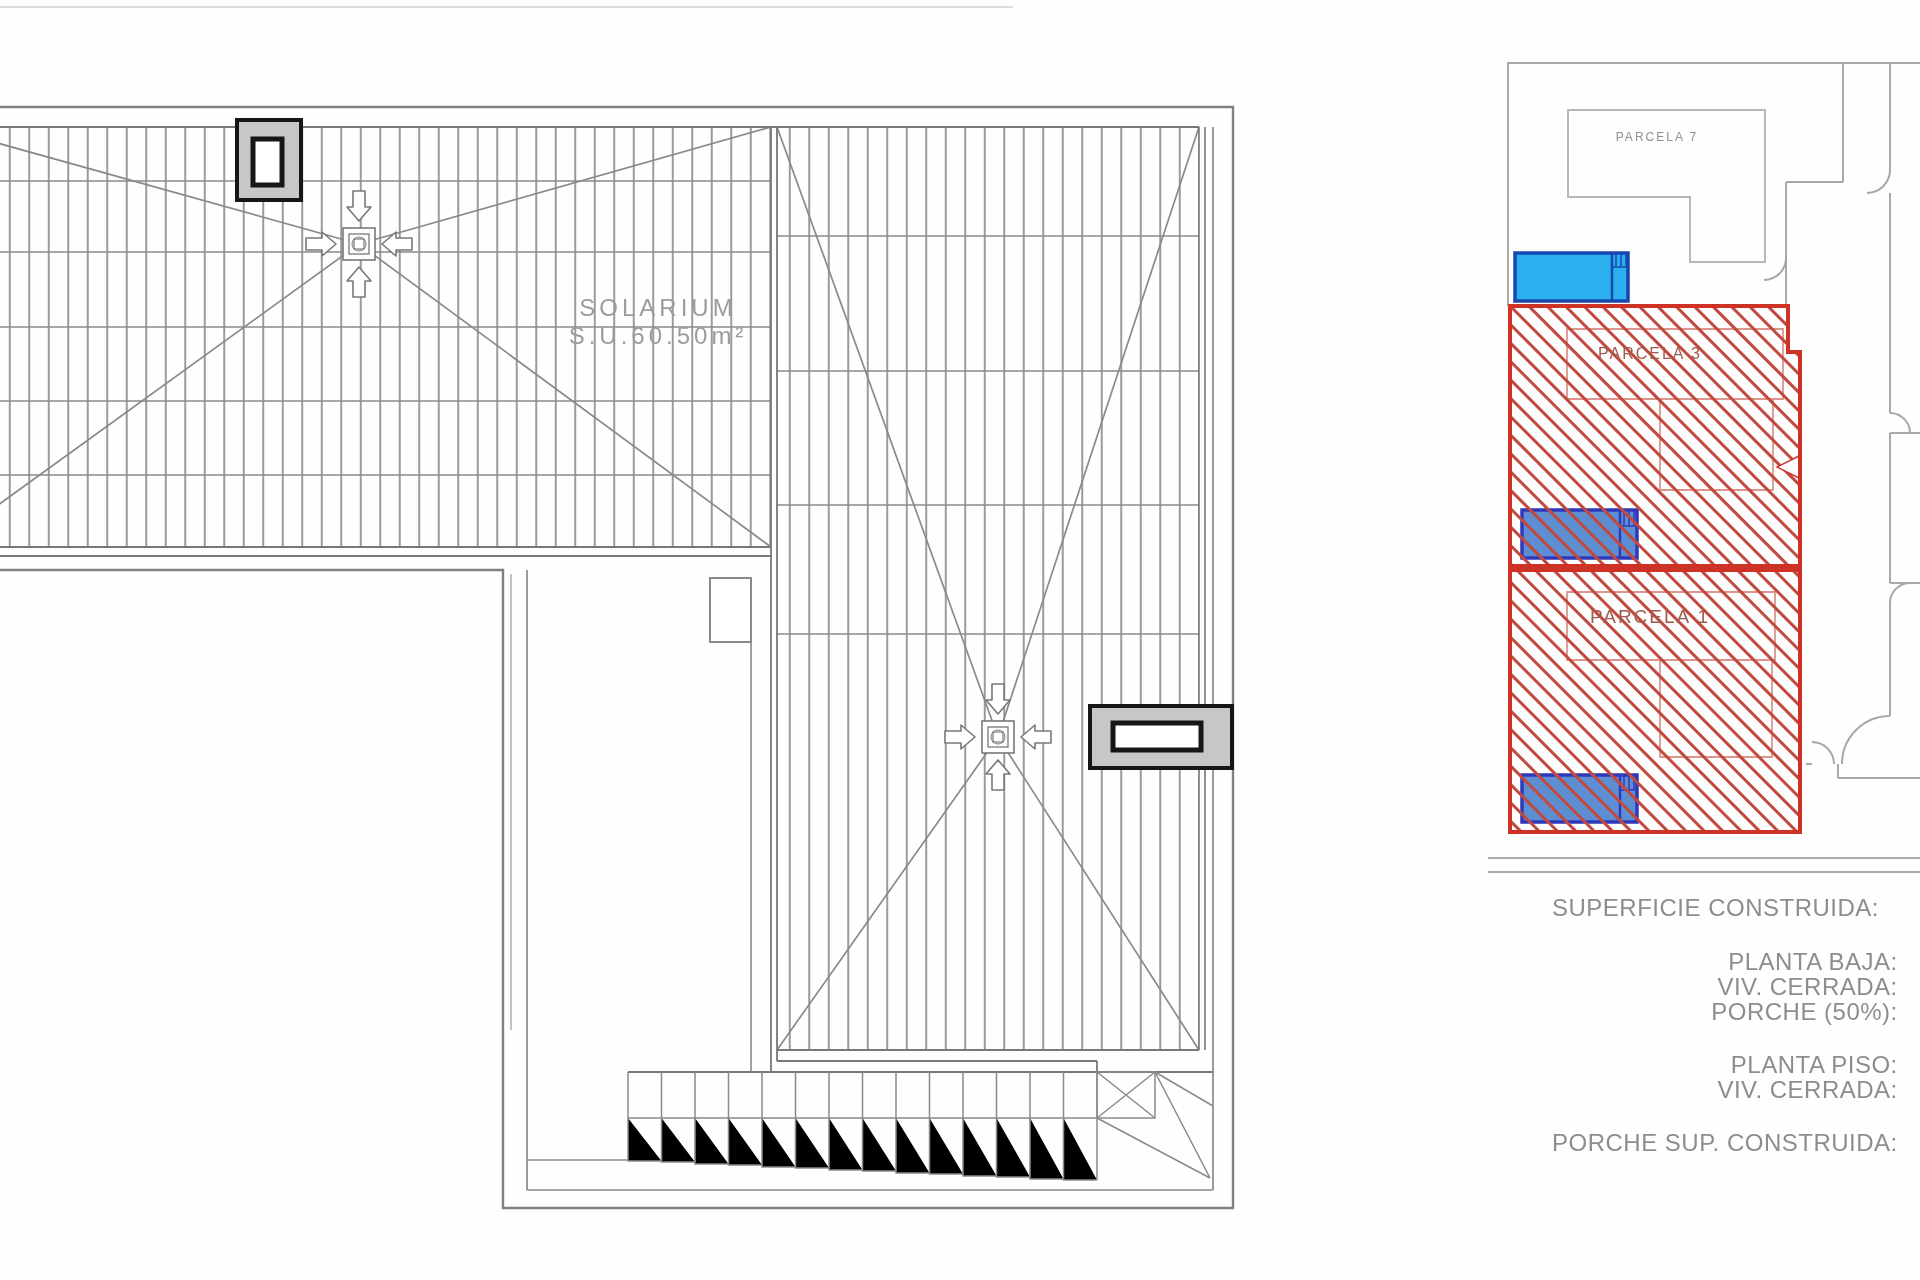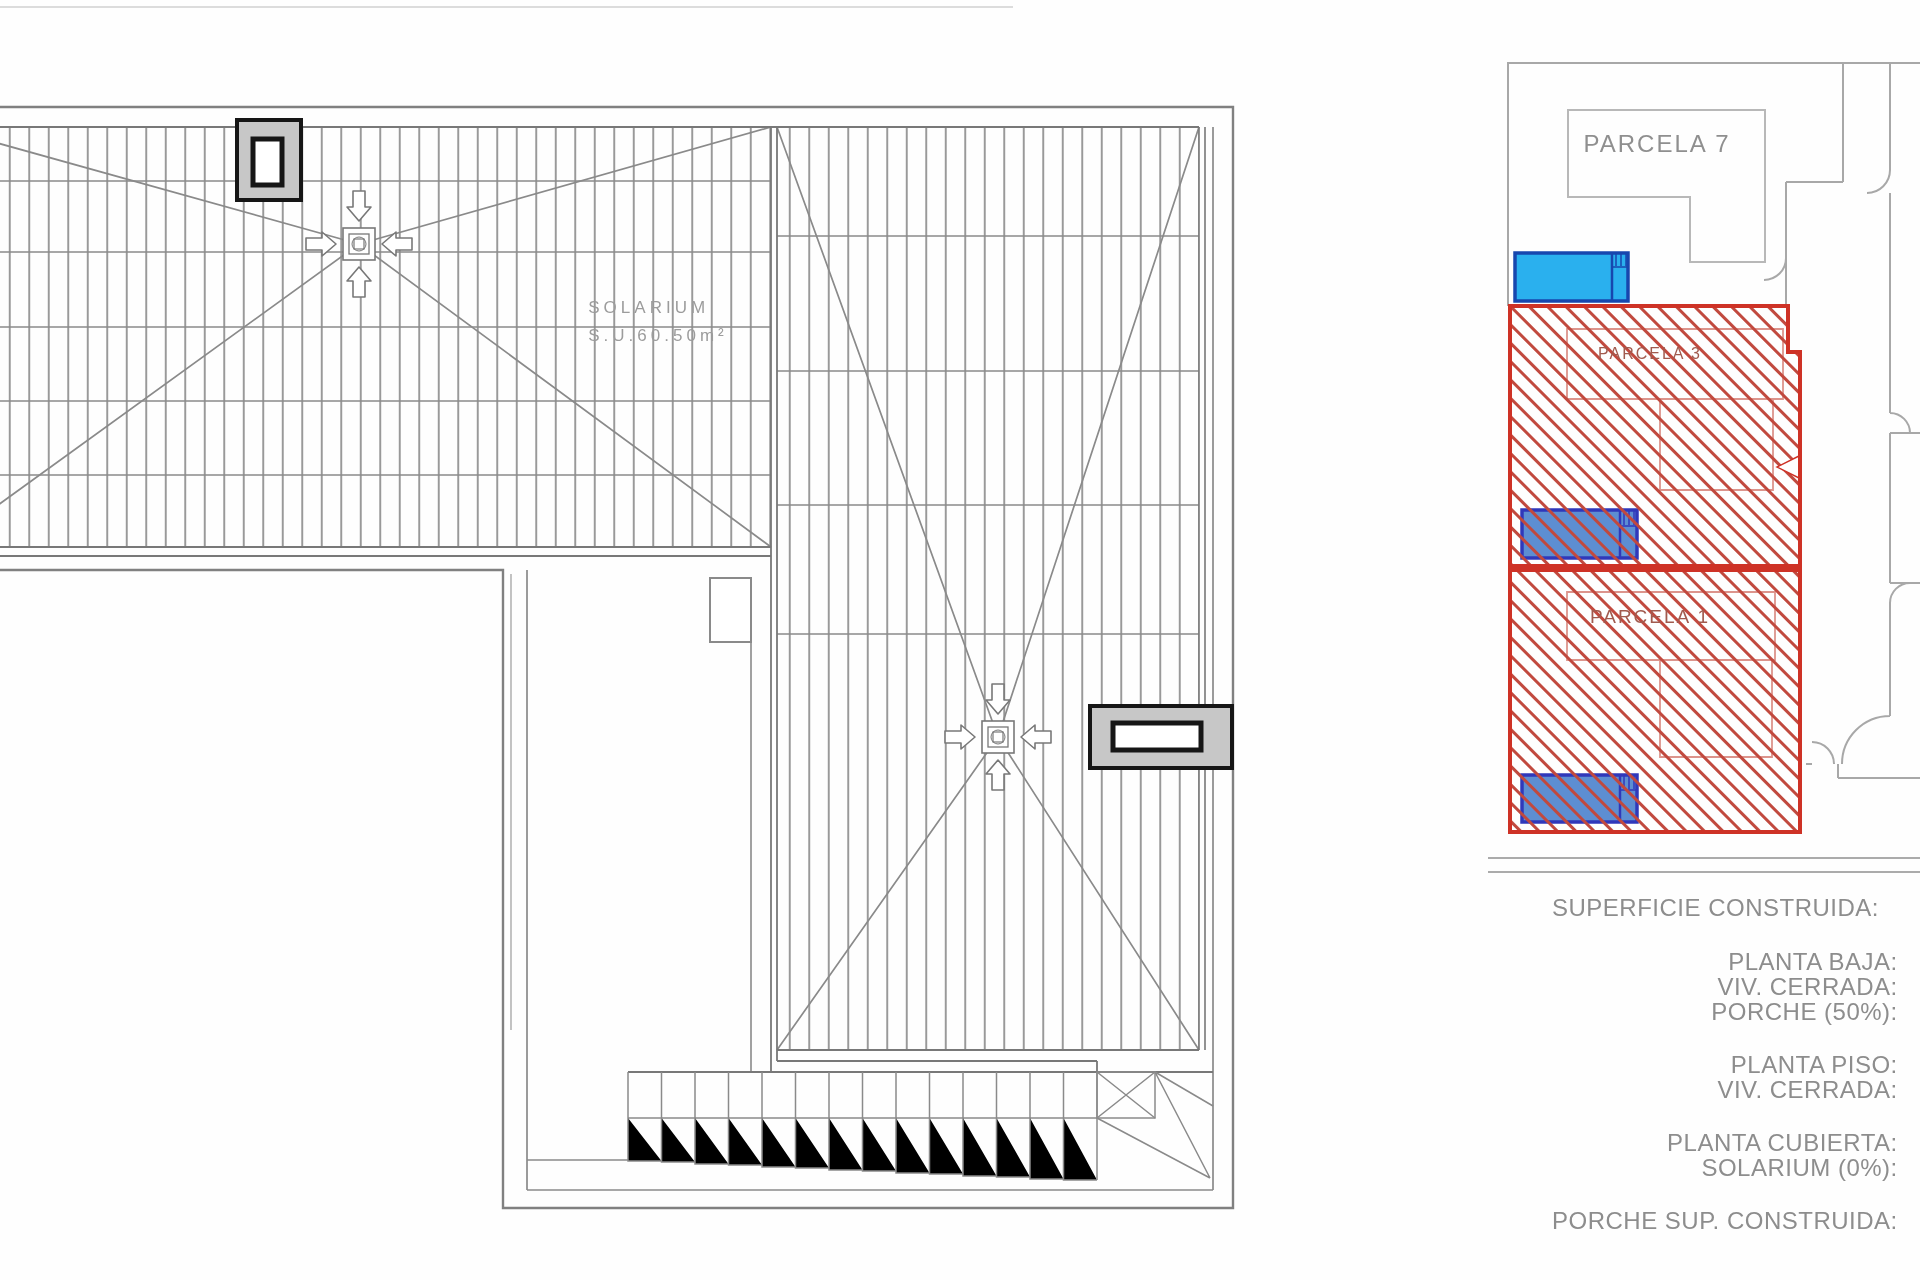--- a/index.html
+++ b/index.html
@@ -1,23 +1,23 @@
 <!DOCTYPE html>
 <html><head>
 <meta charset="utf-8">
 <style>
   html,body{margin:0;padding:0;}
   body{width:1920px;height:1280px;overflow:hidden;background:#ffffff;
        font-family:"Liberation Sans",sans-serif;}
   .page{position:relative;width:1920px;height:1280px;background:#fefefe;}
   svg.plan{position:absolute;left:0;top:0;}
   .lbl{position:absolute;transform:translateX(-50%);white-space:nowrap;}
-  .solarium{top:294px;left:658px;font-size:17px;letter-spacing:4px;color:#9c9c9c;
-            line-height:28px;}
-  .parcel7-lbl{top:130px;left:1657px;font-size:24px;letter-spacing:2px;color:#8f8f8f;}
+  .solarium{top:294px;left:658px;font-size:24px;letter-spacing:4px;color:#9c9c9c;
+            text-align:center;line-height:28px;}
+  .parcel7-lbl{top:130px;left:1657px;font-size:12px;letter-spacing:2px;color:#8f8f8f;}
   .parcel3-lbl{top:345px;left:1650px;font-size:16px;letter-spacing:2px;color:#a15a4e;}
   .parcel1-lbl{top:606px;left:1650px;font-size:19px;letter-spacing:2px;color:#a15a4e;}
   .legend{position:absolute;left:1552px;top:894px;color:#8d8d8d;font-size:24px;
           letter-spacing:0.5px;}
   .legend-title{text-underline-offset:5px;
                 text-decoration-thickness:2px;margin-bottom:27px;}
   .legend-group{margin-bottom:28px;text-align:right;}
   .legend-line{line-height:25px;}
   .legend-line.sub{padding-left:75px;}
   .legend-total{line-height:25px;}
@@ -172,21 +172,17 @@
       <div class="legend-line">PLANTA BAJA:</div>
       <div class="legend-line sub">VIV. CERRADA:</div>
       <div class="legend-line sub">PORCHE (50%):</div>
     </div>
 
     <div class="legend-group">
       <div class="legend-line">PLANTA PISO:</div>
       <div class="legend-line sub">VIV. CERRADA:</div>
     </div>
 
-    <div class="legend-group">
-      <div class="legend-line">PLANTA CUBIERTA:</div>
-      <div class="legend-line sub">SOLARIUM (0%):</div>
-    </div>
 
     <div class="legend-total">PORCHE SUP. CONSTRUIDA:</div>
   </div>
 
 </div>
 
 </body></html>

